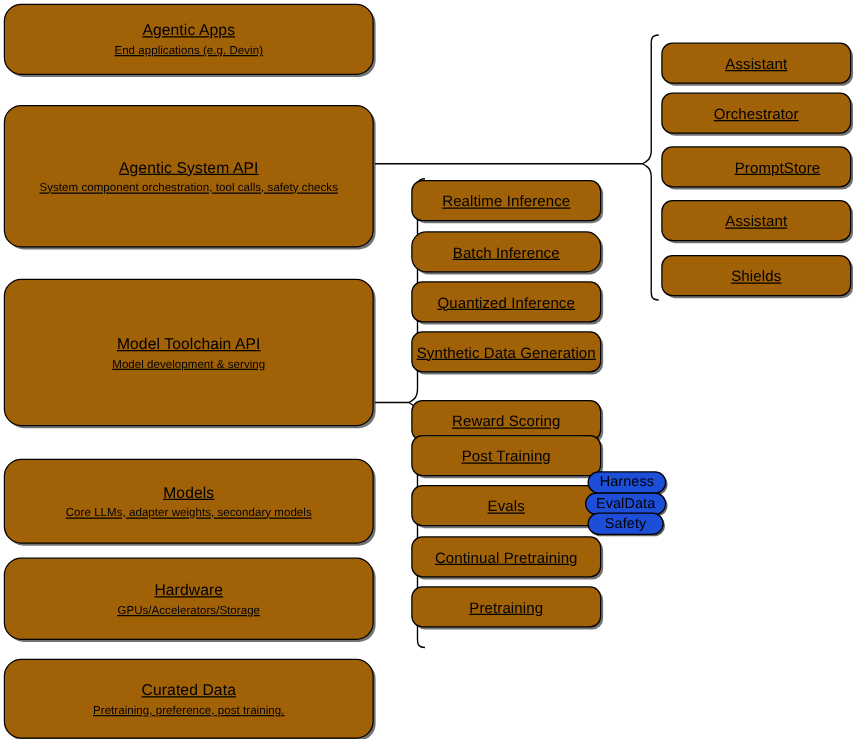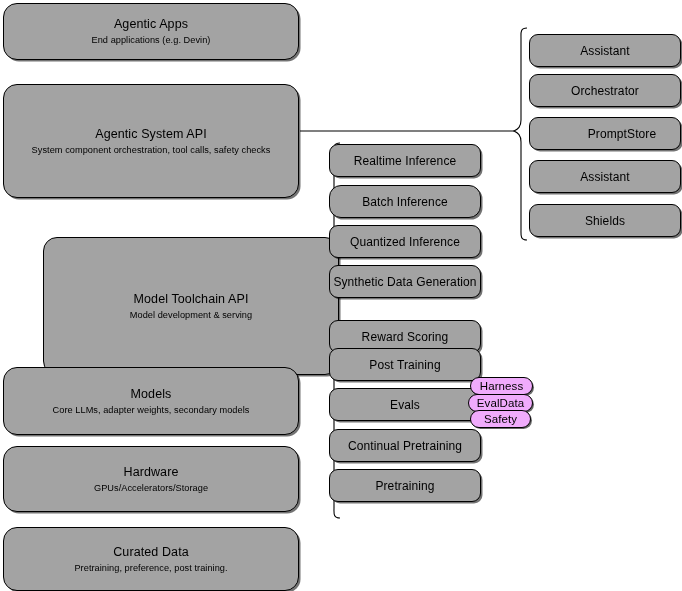--- a/index.html
+++ b/index.html
@@ -17,28 +17,29 @@
   }
   #canvas {
     position: absolute;
     left: 0; top: 0;
     width: 682px;
     height: 591px;
   }
   .node {
     position: absolute;
     box-sizing: border-box;
-    background: #a3a3a3;
+    background: #a16207;
     border: 1px solid #000000;
     display: flex;
     flex-direction: column;
     align-items: center;
     justify-content: center;
     text-align: center;
     box-shadow: 2px 2px 0 -0.5px rgba(0,0,0,0.55);
+    text-decoration: underline;
   }
   
   .layer {
     border-radius: 14px;
     left: 3px;
     width: 296px;
   }
   .layer .title {
     font-size: 12.5px;
     line-height: 15px;
@@ -62,21 +63,21 @@
     width: 152px;
   }
   .rgt {
     left: 529px;
     width: 152px;
   }
   
   .badge {
     position: absolute;
     box-sizing: border-box;
-    background: #f0abfc;
+    background: #1d4ed8;
     border: 1px solid #000000;
     border-radius: 999px;
     height: 18px;
     display: flex;
     align-items: center;
     justify-content: center;
     font-size: 11.5px;
     letter-spacing: 0.1px;
     box-shadow: 1.5px 1.5px 0 -0.5px rgba(0,0,0,0.6);
   }
@@ -125,21 +126,21 @@
   <div class="node layer" style="top:3px;height:57px;">
     <div class="title">Agentic Apps</div>
     <div class="sub">End applications (e.g. Devin)</div>
   </div>
 
   <div class="node layer" style="top:84px;height:114px;">
     <div class="title">Agentic System API</div>
     <div class="sub">System component orchestration, tool calls, safety checks</div>
   </div>
 
-  <div class="node layer" style="top:237px;height:138px;margin-left:40px;">
+  <div class="node layer" style="top:223px;height:118px;">
     <div class="title">Model Toolchain API</div>
     <div class="sub">Model development &amp; serving</div>
   </div>
 
   <div class="node layer" style="top:367px;height:68px;">
     <div class="title">Models</div>
     <div class="sub">Core LLMs, adapter weights, secondary models</div>
   </div>
 
   <div class="node layer" style="top:446px;height:66px;">

